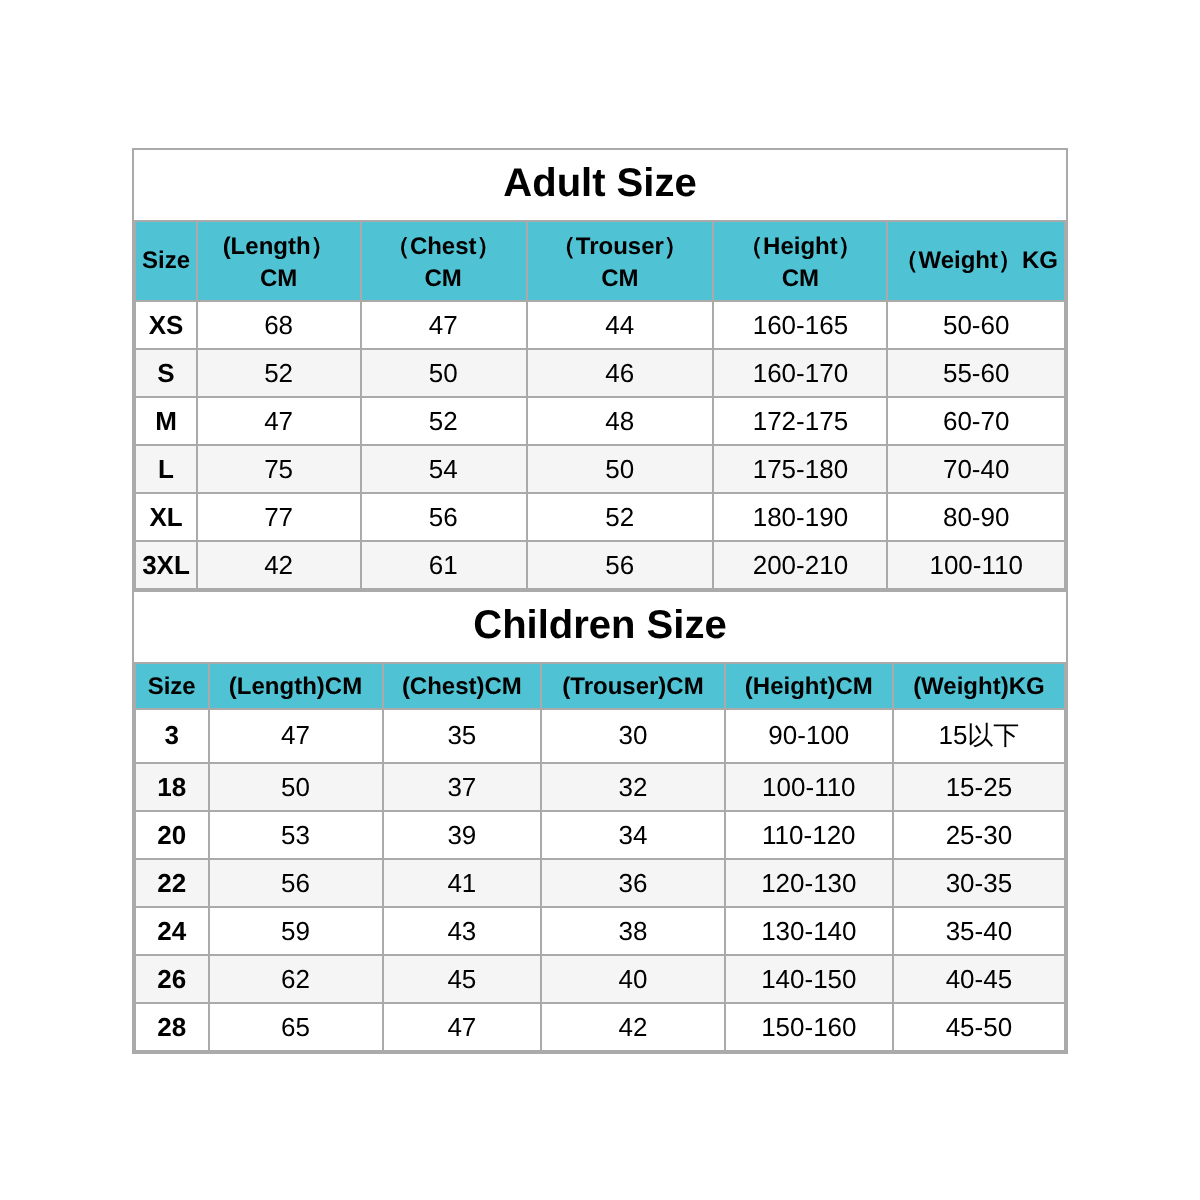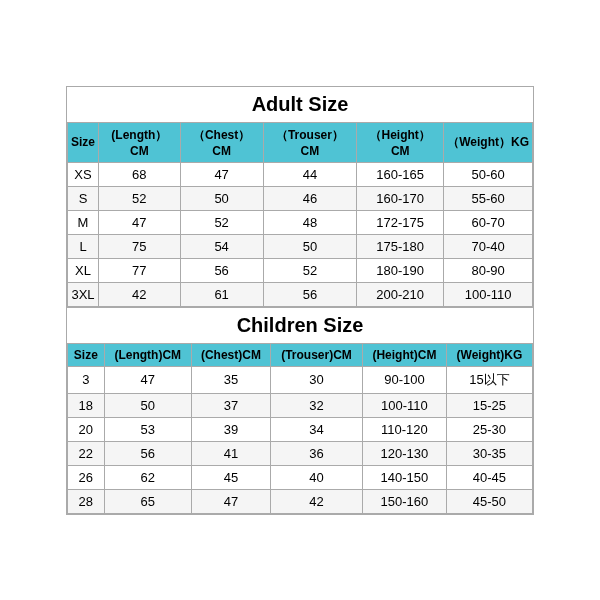--- a/index.html
+++ b/index.html
@@ -43,21 +43,21 @@
       text-align: center;
       font-size: 13px;
     }
     tr:nth-child(odd) td {
       background: #fff;
     }
     tr:nth-child(even) td {
       background: #f5f5f5;
     }
     td:first-child {
-      font-weight: normal;
+      font-weight: bold;
     }
     .children-section {
       border-top: 1px solid #aaa;
     }
   </style>
 </head>
 <body>
 
 <div class="container">
 
@@ -164,20 +164,28 @@
         </tr>
         <tr>
           <td>22</td>
           <td>56</td>
           <td>41</td>
           <td>36</td>
           <td>120-130</td>
           <td>30-35</td>
         </tr>
         <tr>
+          <td>24</td>
+          <td>59</td>
+          <td>43</td>
+          <td>38</td>
+          <td>130-140</td>
+          <td>35-40</td>
+        </tr>
+        <tr>
           <td>26</td>
           <td>62</td>
           <td>45</td>
           <td>40</td>
           <td>140-150</td>
           <td>40-45</td>
         </tr>
         <tr>
           <td>28</td>
           <td>65</td>

